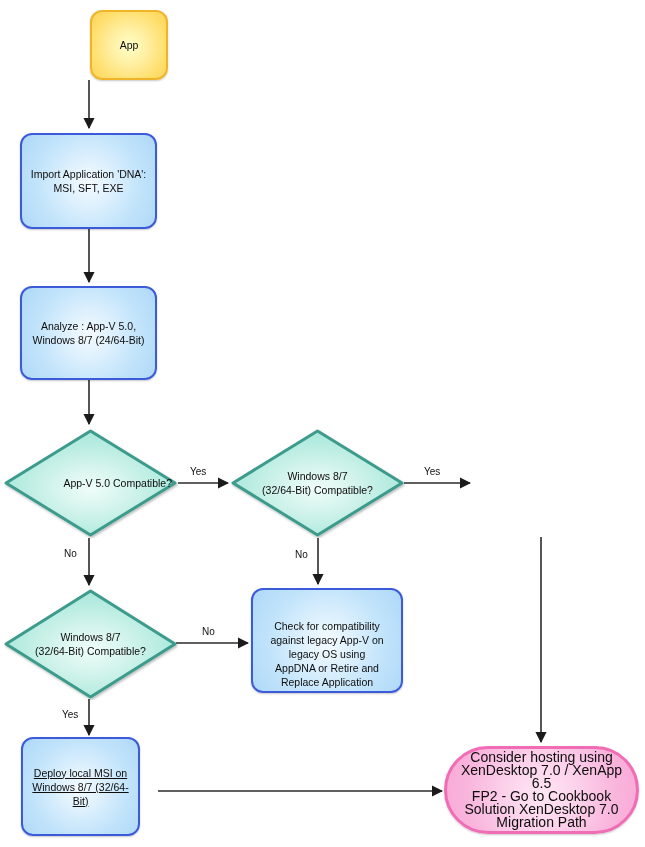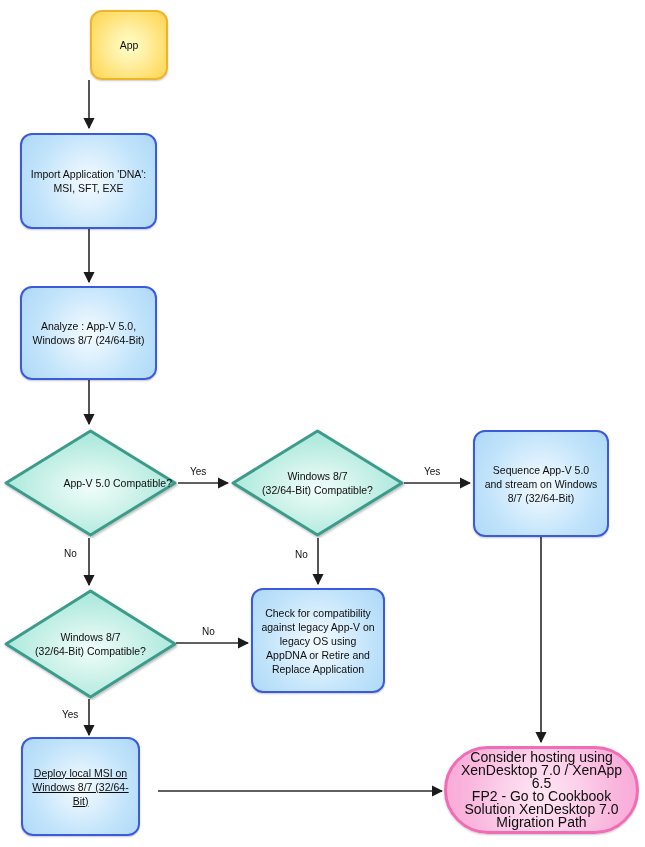--- a/index.html
+++ b/index.html
@@ -157,35 +157,30 @@
   </div>
 
   <div class="node node-decision" style="left:230px; top:428px; width:175px; height:110px;">
     <svg class="diamond-shape" viewBox="0 0 175 110" preserveAspectRatio="none">
       <polygon points="87.5,3 172,55 87.5,107 3,55" fill="url(#diamondGrad)" stroke="#3d9b8c" stroke-width="3" stroke-linejoin="round" filter="url(#softShadow)"></polygon>
     </svg>
     <span class="label">Windows 8/7
 (32/64-Bit) Compatible?</span>
   </div>
 
-  <div class="node node-process" style="left:473px; top:430px; width:136px; height:107px;">
-    <span class="label">Sequence App-V 5.0
-and stream on Windows
-8/7 (32/64-Bit)</span>
-  </div>
 
   <div class="node node-decision" style="left:3px; top:588px; width:175px; height:112px;">
     <svg class="diamond-shape" viewBox="0 0 175 112" preserveAspectRatio="none">
       <polygon points="87.5,3 172,56 87.5,109 3,56" fill="url(#diamondGrad)" stroke="#3d9b8c" stroke-width="3" stroke-linejoin="round" filter="url(#softShadow)"></polygon>
     </svg>
     <span class="label">Windows 8/7
 (32/64-Bit) Compatible?</span>
   </div>
 
-  <div class="node node-process" style="left:251px; top:588px; width:134px; height:105px;">
+  <div class="node node-process" style="left:251px; top:588px; width:152px; height:105px;align-items:flex-end;">
     <span class="label">Check for compatibility
 against legacy App-V on
 legacy OS using
 AppDNA or Retire and
 Replace Application</span>
   </div>
 
   <div class="node node-process" style="left:21px; top:737px; width:119px; height:99px;text-decoration:underline;">
     <span class="label">Deploy local MSI on
 Windows 8/7 (32/64-Bit)</span>

